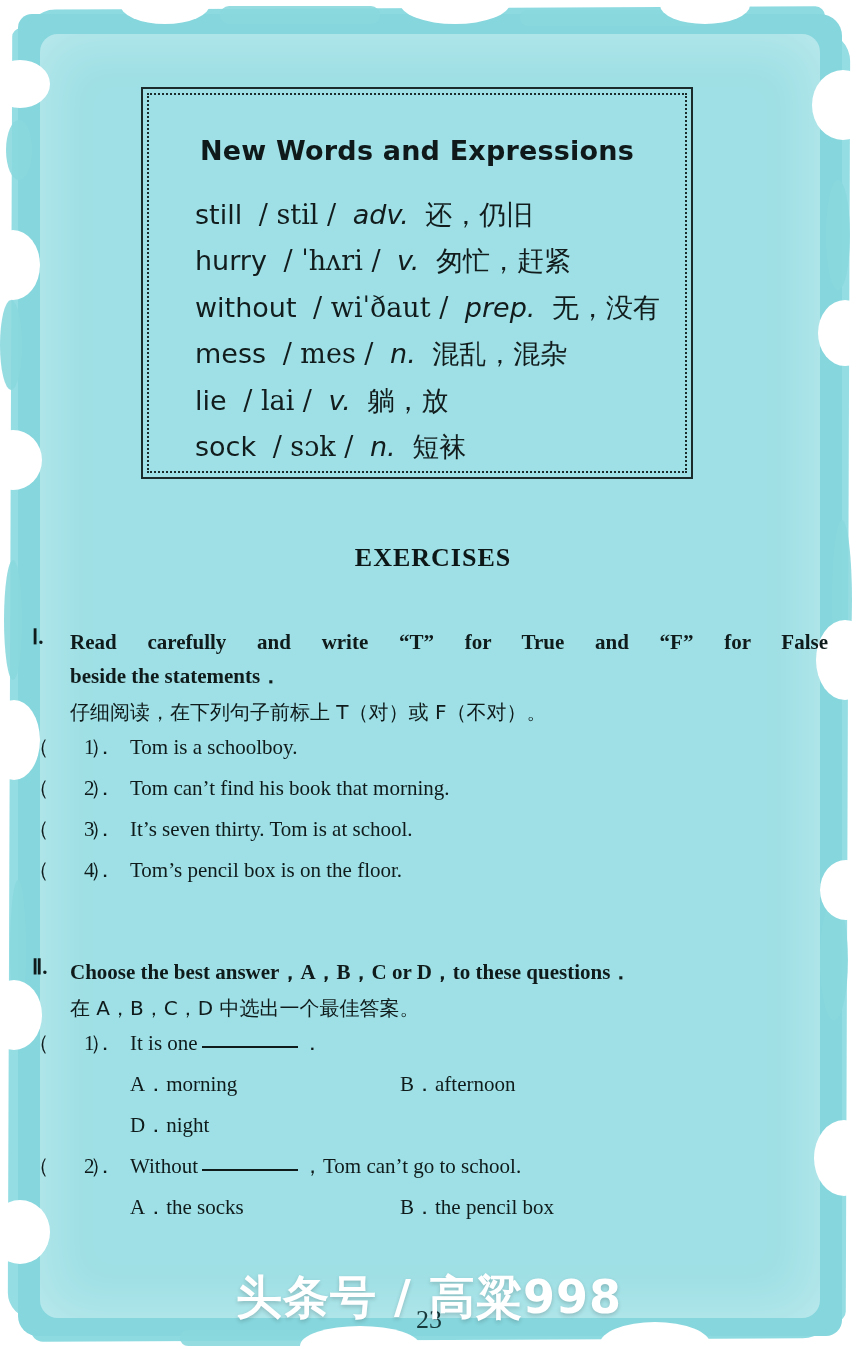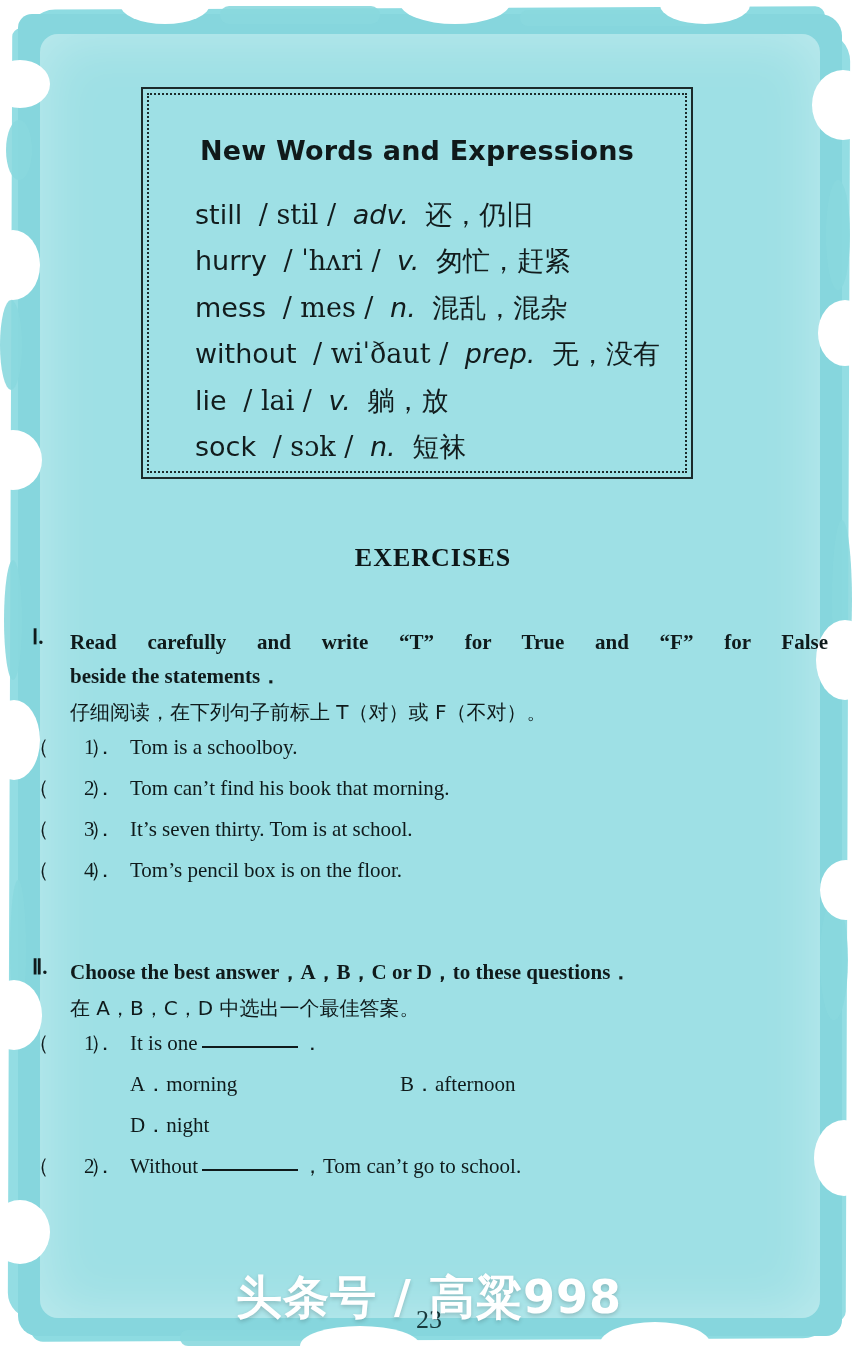--- a/index.html
+++ b/index.html
@@ -272,24 +272,24 @@
       <div class="vocab-title">New Words and Expressions</div>
 
       <div class="vocab-list">
         <div class="vocab-entry">
           <span class="w">still</span><span class="sep"> </span><span class="ph">/ stil /</span><span class="sep"> </span><span class="pos">adv.</span><span class="sep"> </span><span class="cn">还，仍旧</span>
         </div>
         <div class="vocab-entry">
           <span class="w">hurry</span><span class="sep"> </span><span class="ph">/ ˈhʌri /</span><span class="sep"> </span><span class="pos">v.</span><span class="sep"> </span><span class="cn">匆忙，赶紧</span>
         </div>
         <div class="vocab-entry">
+          <span class="w">without</span><span class="sep"> </span><span class="ph">/ wiˈðaut /</span><span class="sep"> </span><span class="pos">prep.</span><span class="sep"> </span><span class="cn">无，没有</span>
+        </div>
+        <div class="vocab-entry">
           <span class="w">mess</span><span class="sep"> </span><span class="ph">/ mes /</span><span class="sep"> </span><span class="pos">n.</span><span class="sep"> </span><span class="cn">混乱，混杂</span>
-        </div>
-        <div class="vocab-entry">
-          <span class="w">without</span><span class="sep"> </span><span class="ph">/ wiˈðaut /</span><span class="sep"> </span><span class="pos">prep.</span><span class="sep"> </span><span class="cn">无，没有</span>
         </div>
         <div class="vocab-entry">
           <span class="w">lie</span><span class="sep"> </span><span class="ph">/ lai /</span><span class="sep"> </span><span class="pos">v.</span><span class="sep"> </span><span class="cn">躺，放</span>
         </div>
         <div class="vocab-entry">
           <span class="w">sock</span><span class="sep"> </span><span class="ph">/ sɔk /</span><span class="sep"> </span><span class="pos">n.</span><span class="sep"> </span><span class="cn">短袜</span>
         </div>
       </div>
     </div>
 
@@ -345,19 +345,23 @@
       </div>
       <div class="opts">
         <div class="opt-b"><span>D．</span><span>night</span></div>
       </div>
 
       <div class="qline">
         <span class="paren">（  ）</span>
         <span class="qnum">2．</span>
         <span class="qtext"><span>Without</span><span class="blank"></span><span>，Tom can’t go to school.</span></span>
       </div>
+      <div class="opts">
+        <div class="opt-a"><span>A．</span><span>the socks</span></div>
+        <div class="opt-b"><span>B．</span><span>the pencil box</span></div>
+      </div>
     </div>
 
     <div class="page-no">23</div>
     <div class="watermark">头条号 / 高粱998</div>
 
   </div>
 </div>
 
 </body></html>

